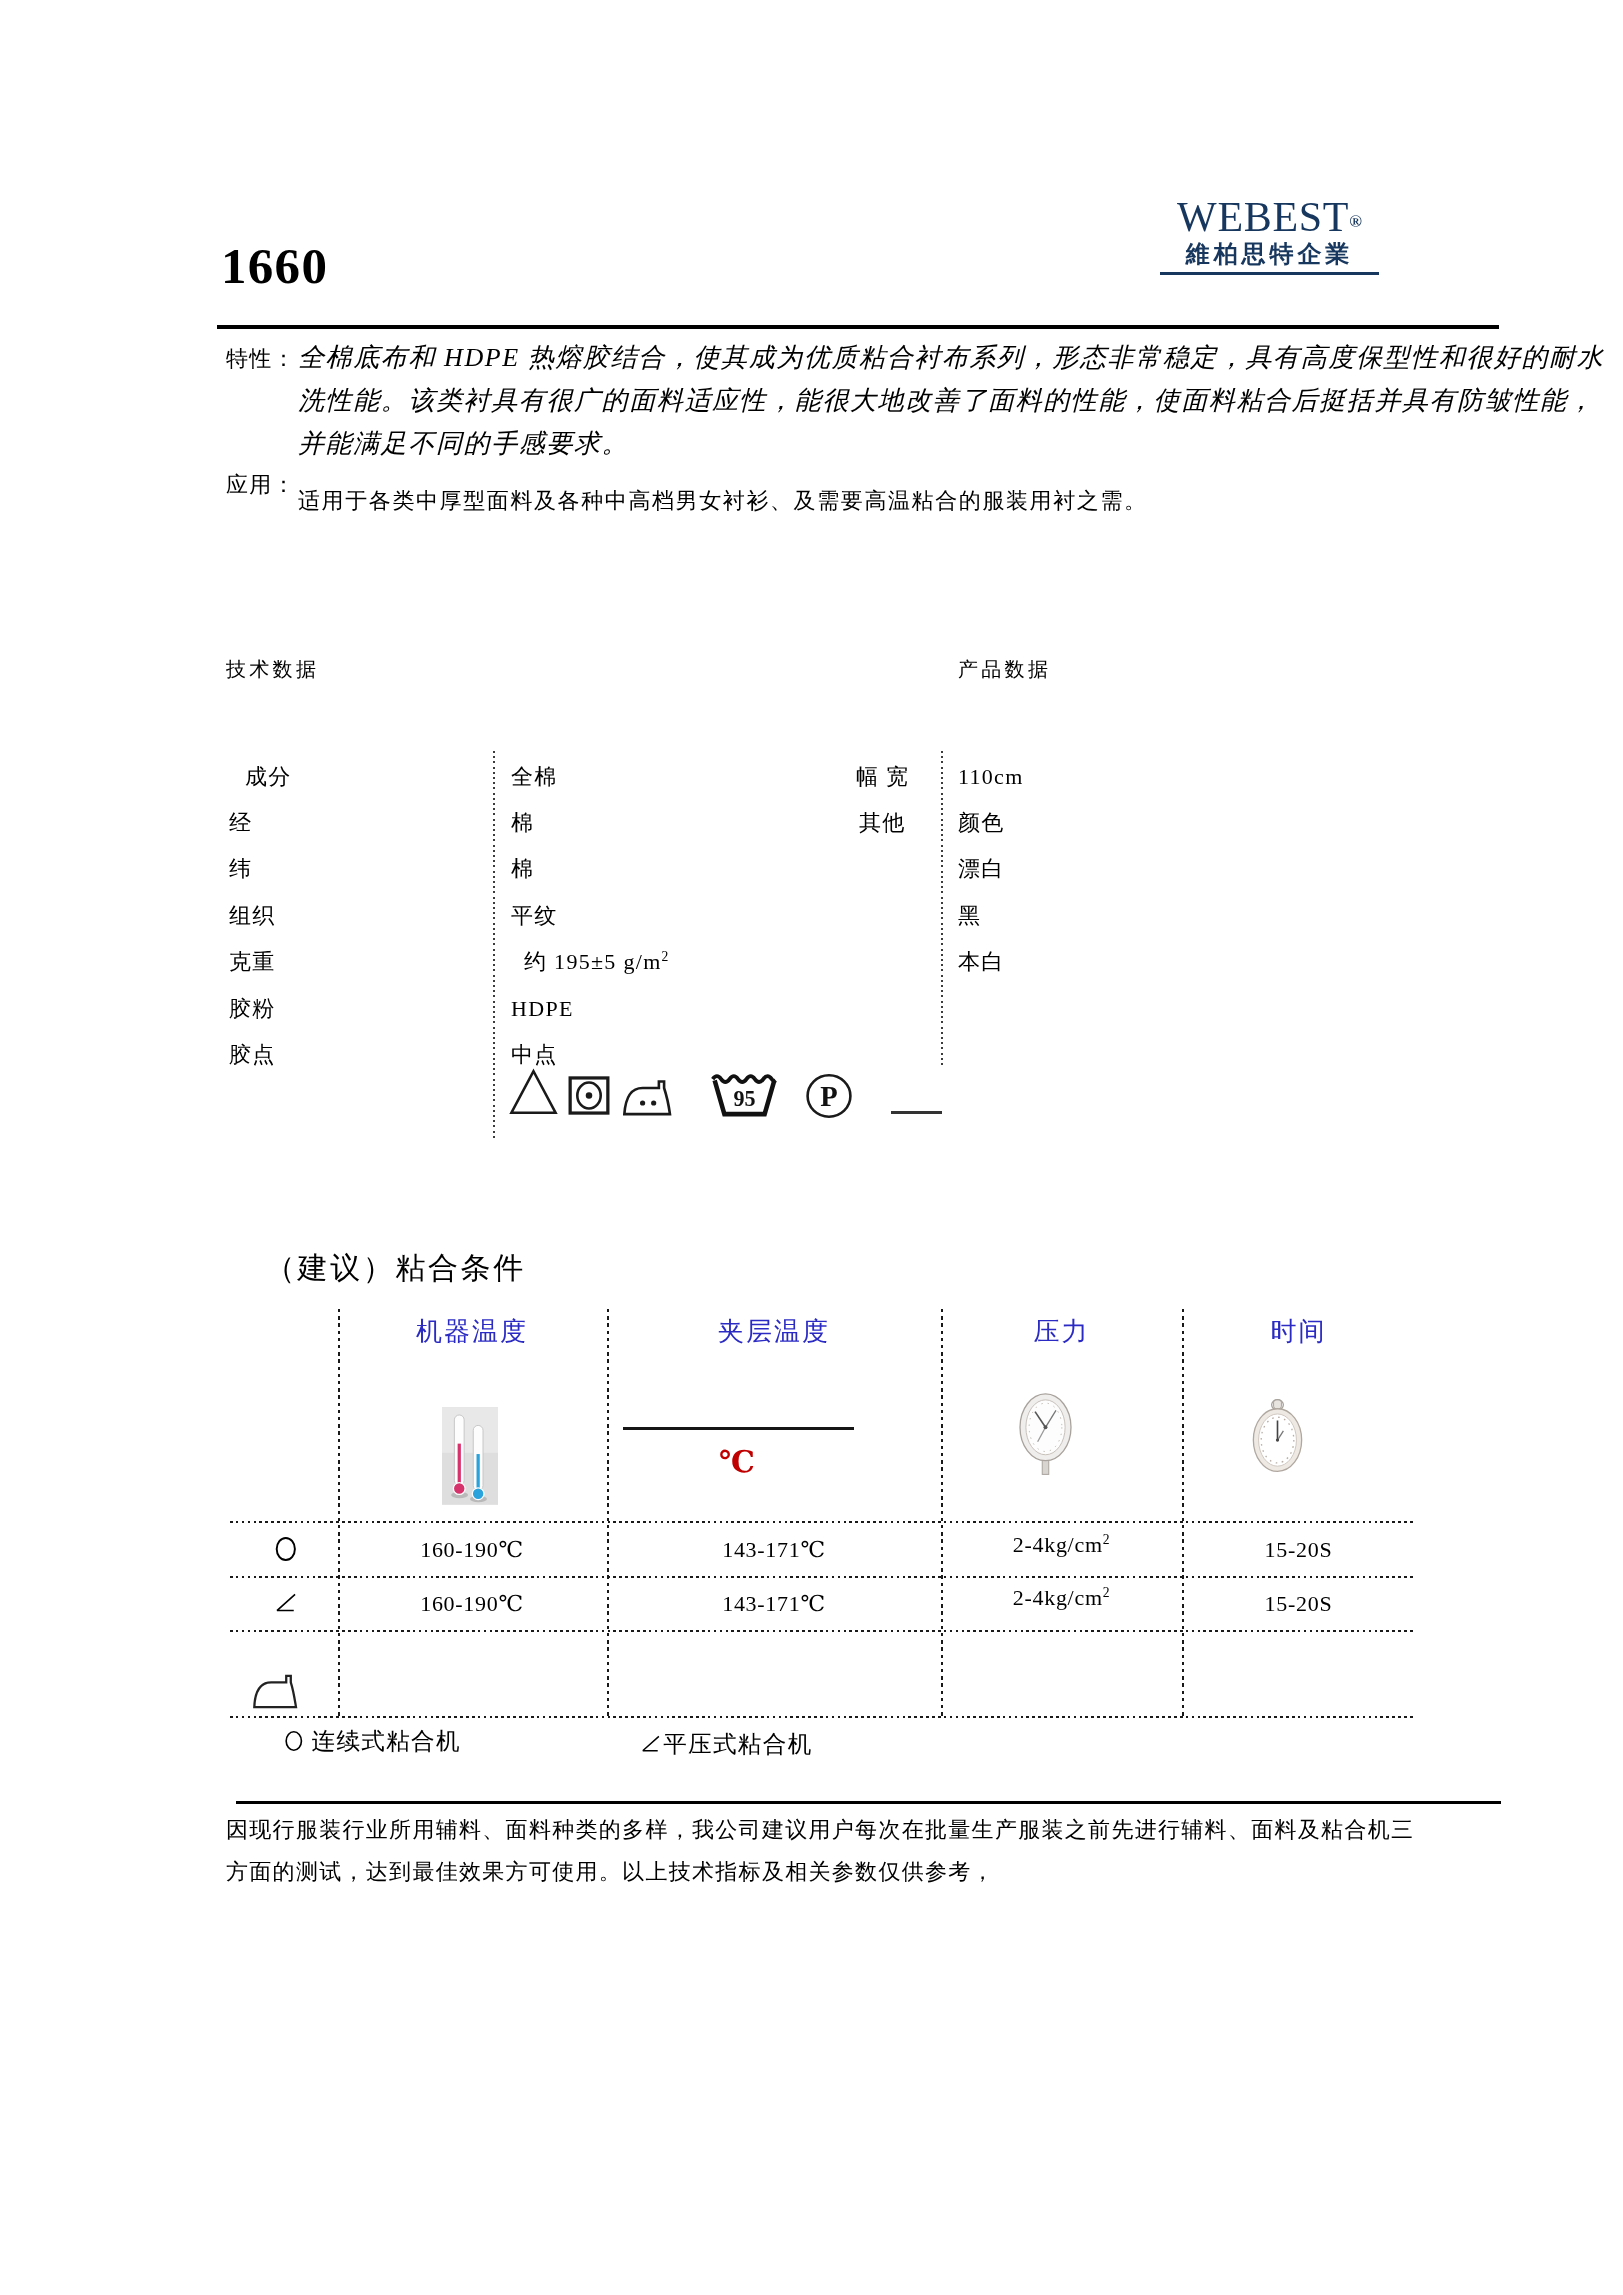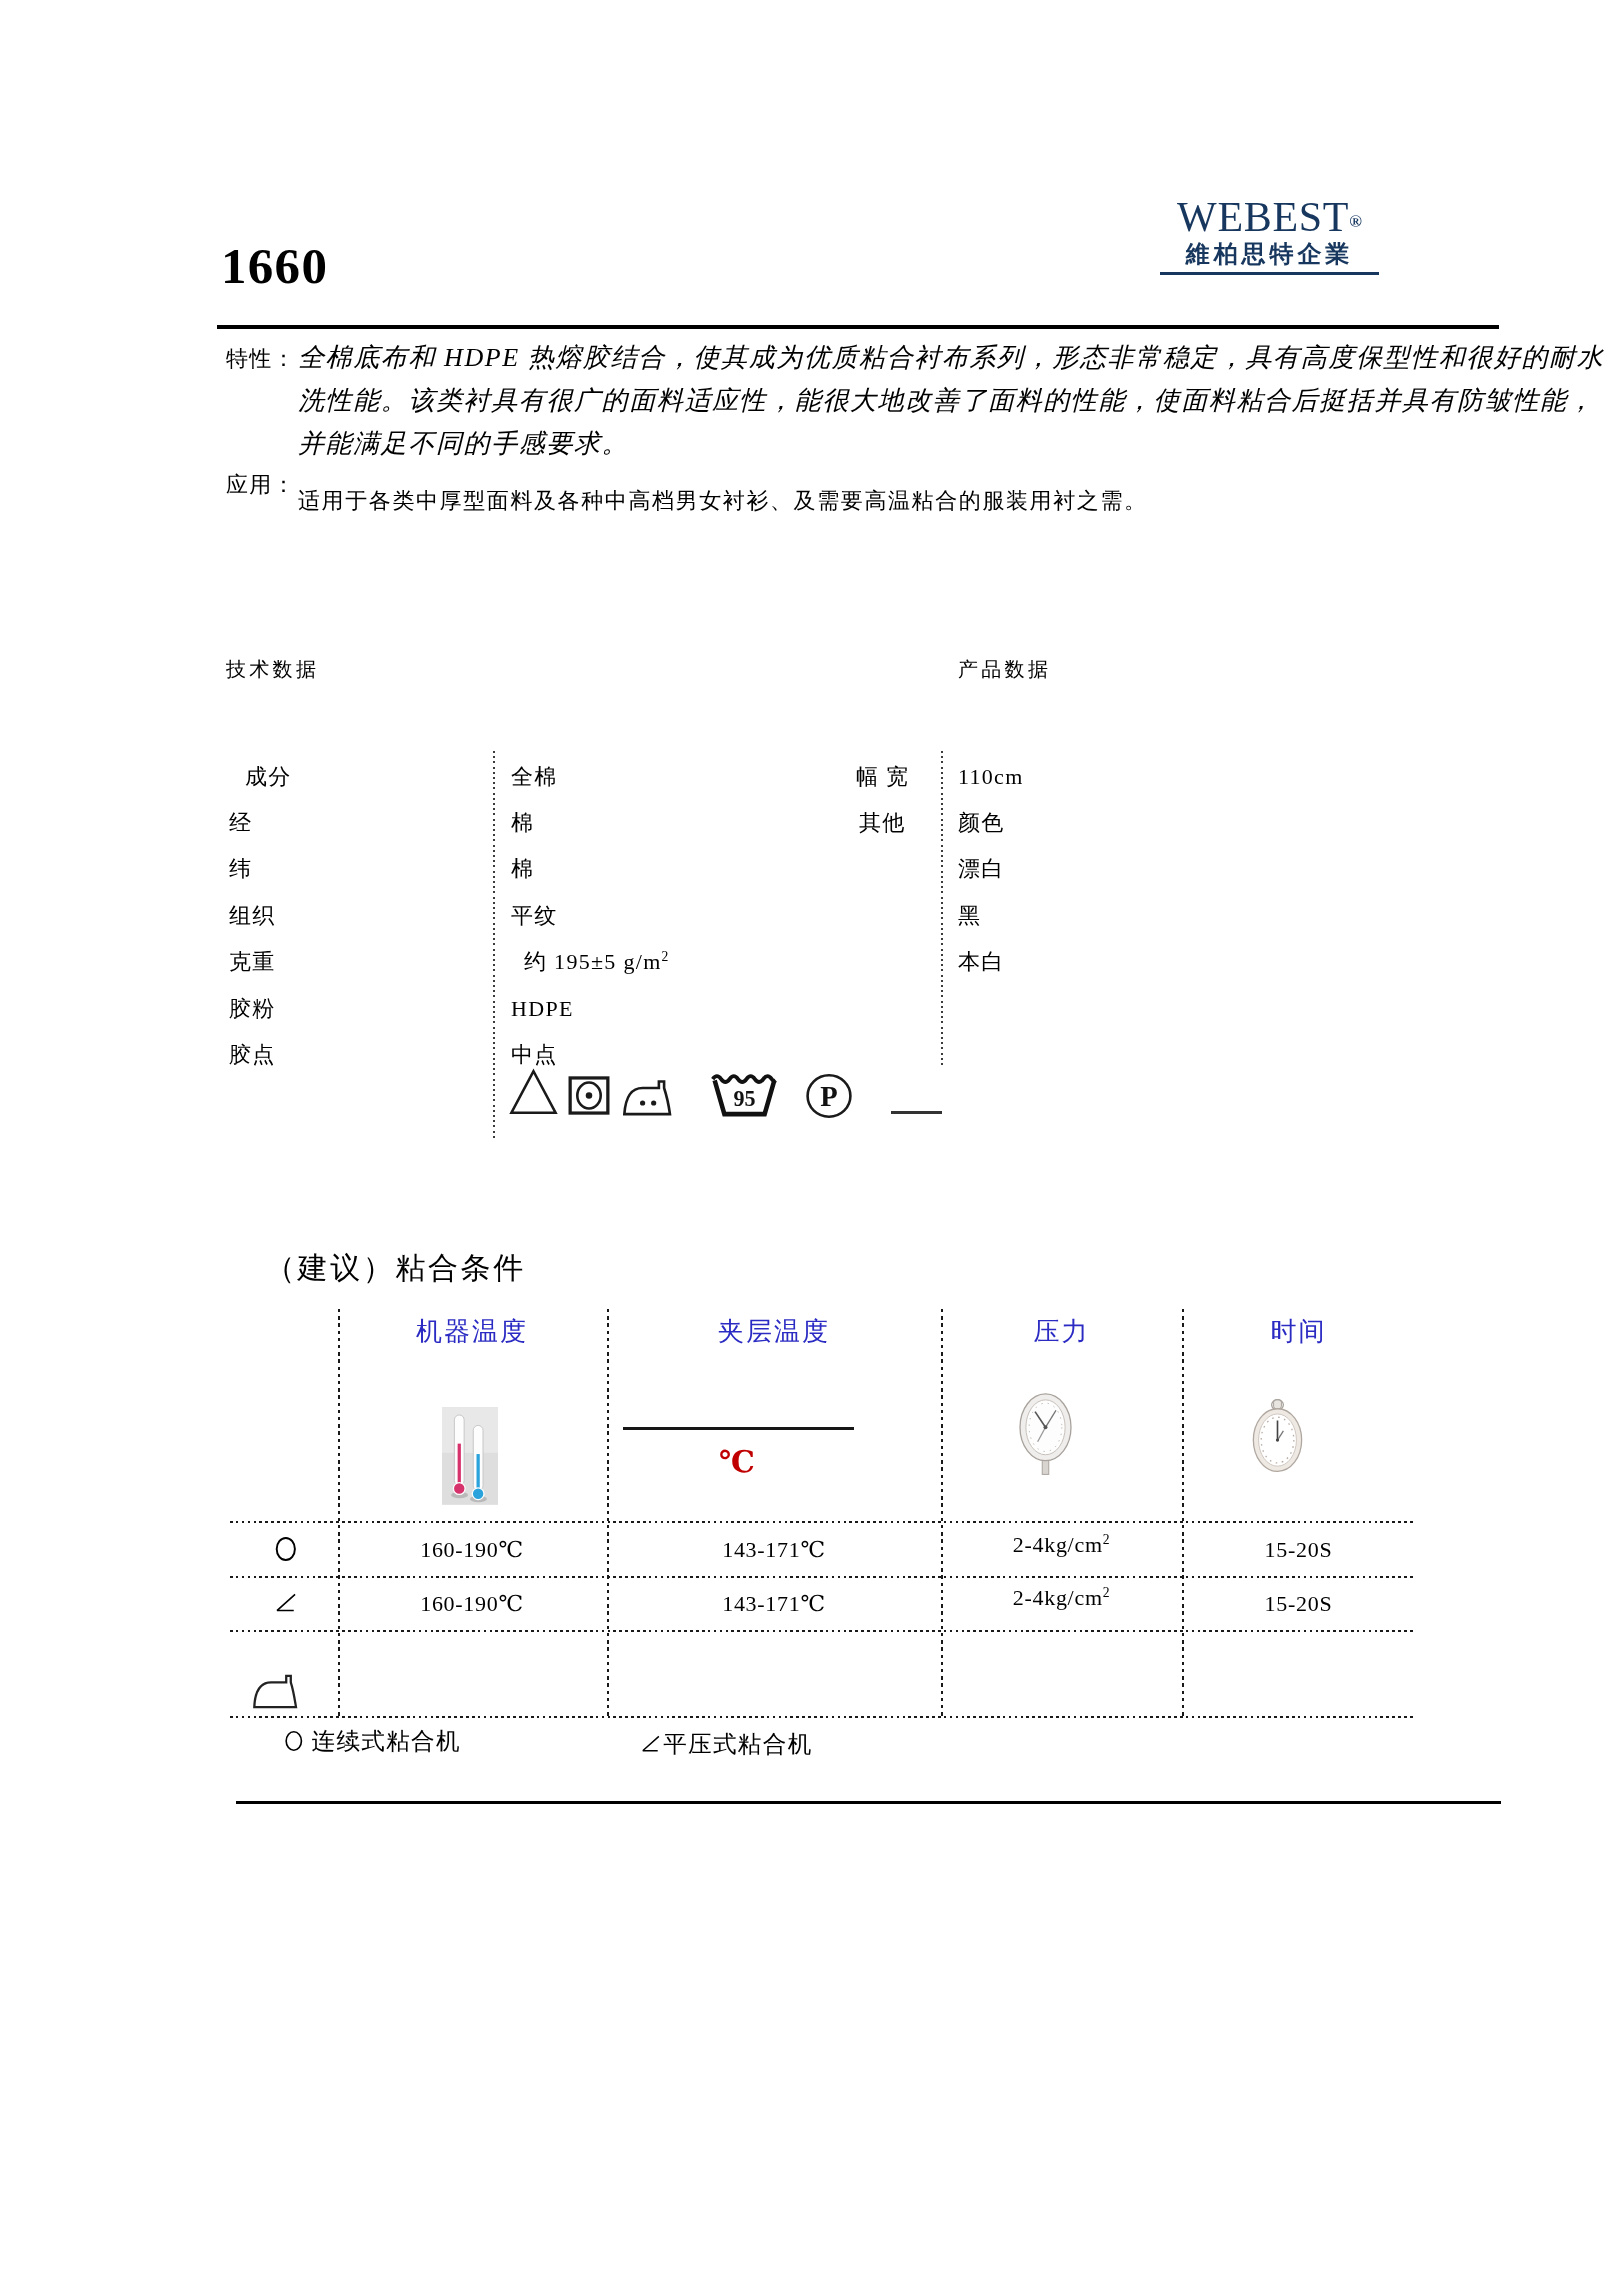--- a/index.html
+++ b/index.html
@@ -192,15 +192,17 @@
     <span>连续式粘合机</span>
   </div>
   <div class="legend-item" style="left:641px;top:1728px;gap:2.6px;">
     <svg width="19.6" height="17.7" viewBox="0 0 34 30">
       <path d="M3 27 L31 2 M3 27 L29 27" fill="none" stroke="#000" stroke-width="2.5"></path>
     </svg>
     <span>平压式粘合机</span>
   </div>
 
   <div class="rule" style="left:236px;top:1801px;width:1265px;height:3.3px;"></div>
+  <span class="t footer-line" style="left:226px;top:1816px;">因现行服装行业所用辅料、面料种类的多样，我公司建议用户每次在批量生产服装之前先进行辅料、面料及粘合机三</span>
+  <span class="t footer-line" style="left:226px;top:1858px;">方面的测试，达到最佳效果方可使用。以上技术指标及相关参数仅供参考，</span>
 
 </div>
 
 
 </body></html>

